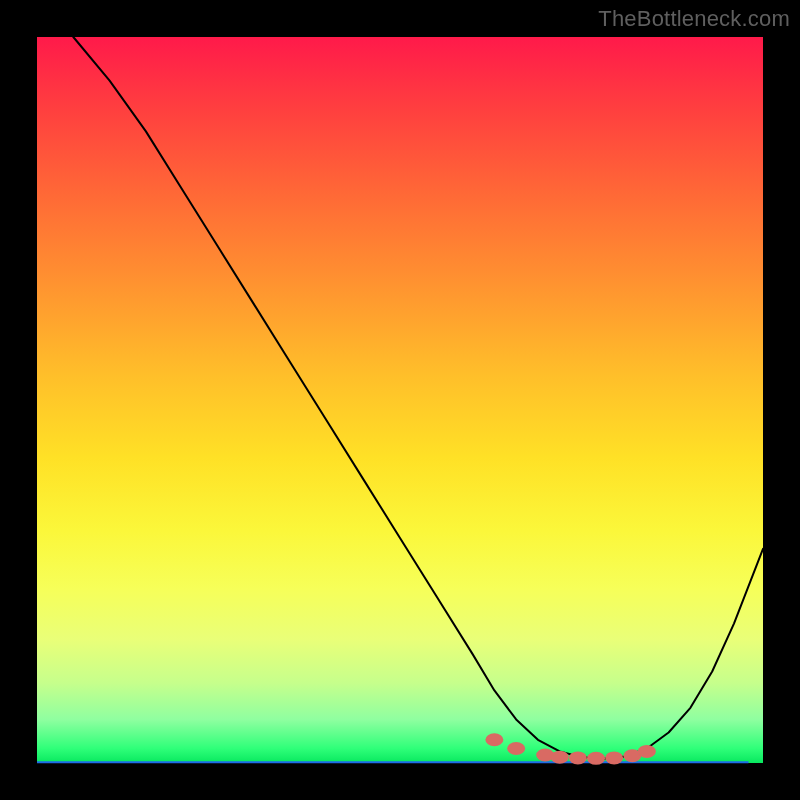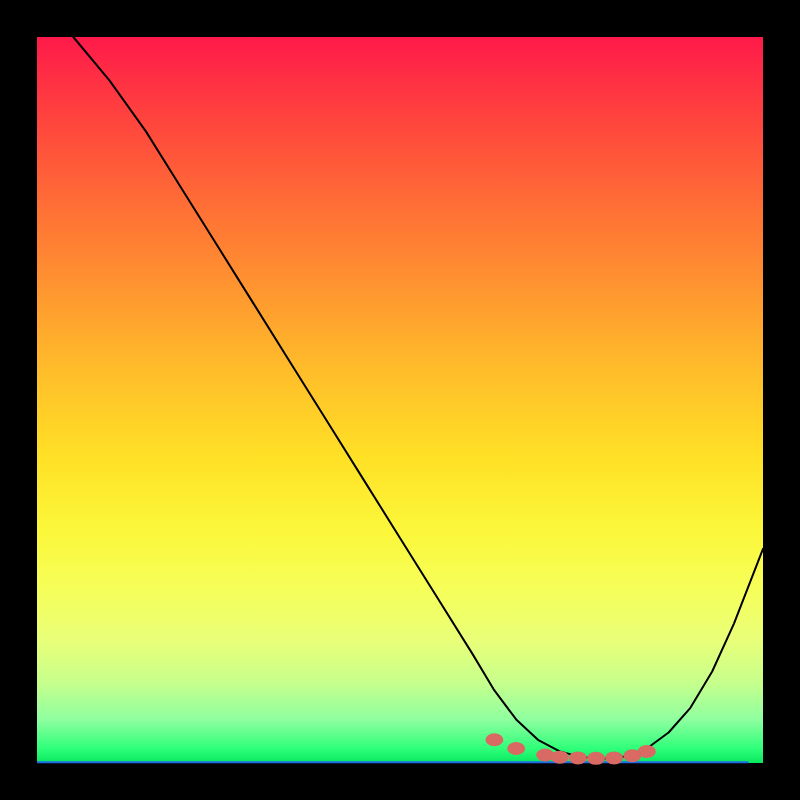--- a/index.html
+++ b/index.html
@@ -68,20 +68,21 @@
     stroke-width: 2;
   }
   .dot {
     fill: #d96a63;
   }
 </style>
 </head>
 <body>
 
 <div class="outer">
+  <div class="watermark">TheBottleneck.com</div>
 
   <div class="plot">
     <svg viewBox="0 0 726 726" preserveAspectRatio="none">
       <path id="curve-path" class="curve" d="M36.30 0.00 L72.60 43.56 L108.90 94.38 L145.20 152.46 L181.50 210.54 L217.80 268.62 L254.10 326.70 L290.40 384.78 L326.70 442.86 L363.00 500.94 L399.30 559.02 L435.60 617.10 L457.38 653.40 L479.16 682.44 L500.94 702.77 L522.72 714.38 L544.50 720.19 L566.28 721.64 L588.06 719.47 L609.84 711.48 L631.62 695.51 L653.40 670.82 L675.18 634.52 L696.96 586.61 L726.00 511.83"></path>
       <line id="blue-line" class="blue-line" x1="0.00" y1="725.27" x2="711.48" y2="725.27"></line>
       <g id="dots-group">
           <ellipse class="dot" cx="457.38" cy="702.77" rx="9" ry="6.5"></ellipse>
           <ellipse class="dot" cx="479.16" cy="711.48" rx="9" ry="6.5"></ellipse>
           <ellipse class="dot" cx="508.20" cy="718.01" rx="9" ry="6.5"></ellipse>
           <ellipse class="dot" cx="522.72" cy="720.19" rx="9" ry="6.5"></ellipse>

